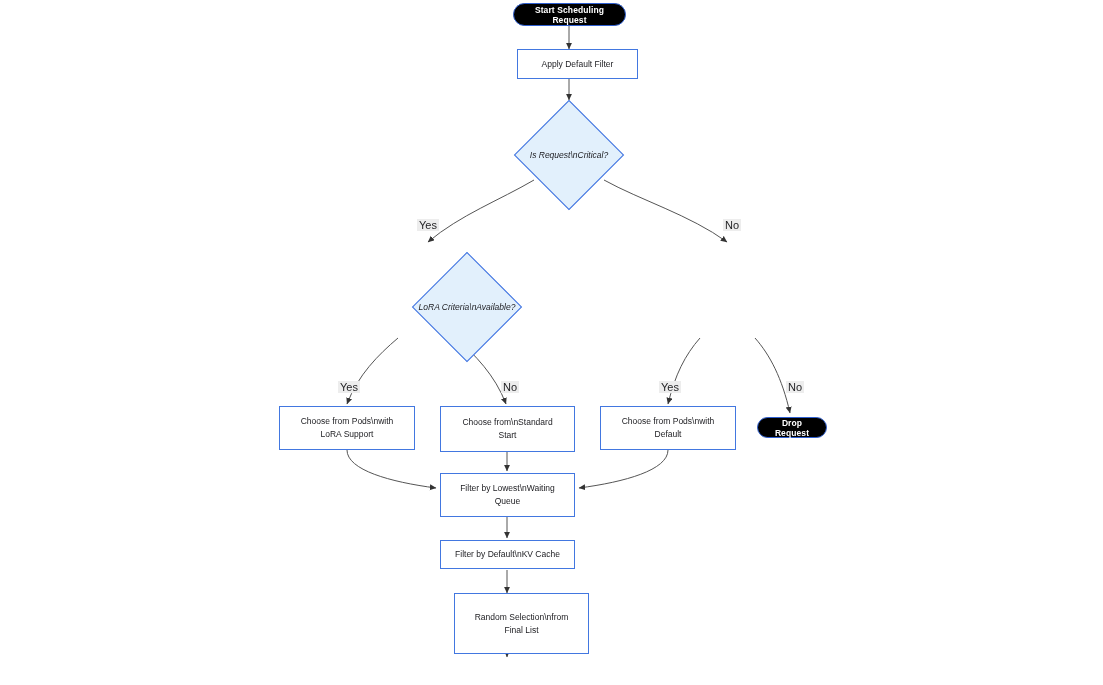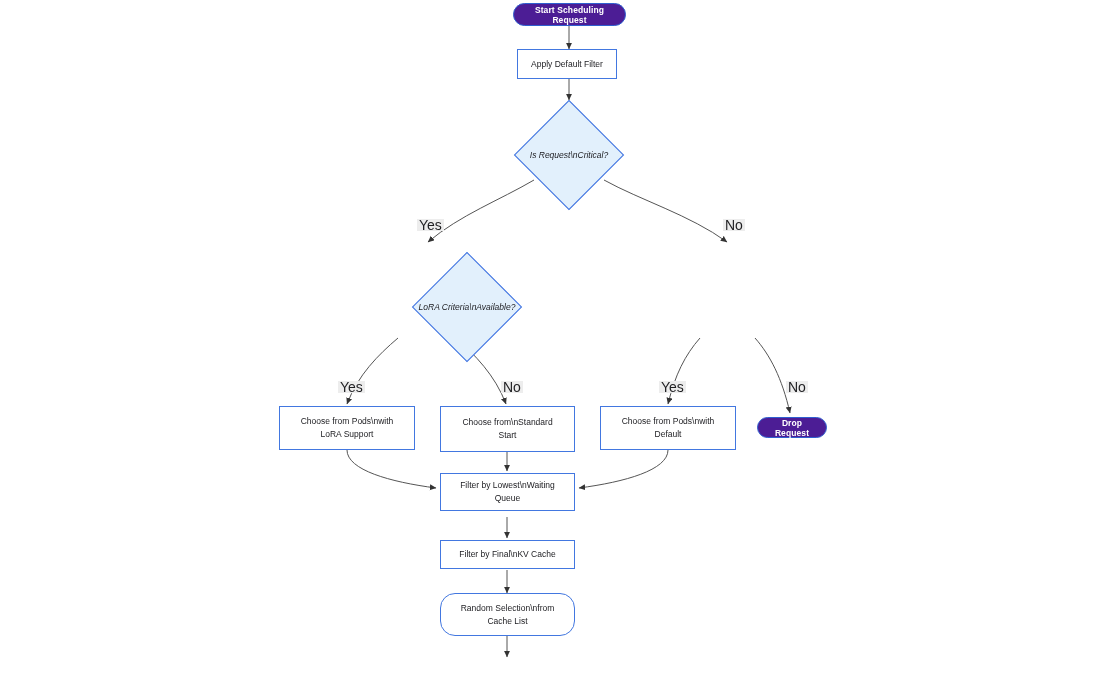--- a/index.html
+++ b/index.html
@@ -30,21 +30,21 @@
   .node {
     position: absolute;
     box-sizing: border-box;
     display: flex;
     align-items: center;
     justify-content: center;
     text-align: center;
   }
   
   .terminal {
-    background: #4c1d95;
+    background: #000000;
     border: 1px solid #2f5fd0;
     border-radius: 100px;
     color: #ffffff;
     font-size: 8.5px;
     font-weight: bold;
     letter-spacing: 0.1px;
     padding: 0 10px;
   }
   
   .process {
@@ -77,21 +77,21 @@
     position: relative;
     z-index: 2;
     font-size: 8.5px;
     color: #1b1b1f;
     white-space: nowrap;
     line-height: 11px;
     font-style: italic;
   }
   .edge-label {
     position: absolute;
-    font-size: 14px;
+    font-size: 11px;
     color: #1f1f22;
     background: #ededed;
     padding: 1px 2px;
     line-height: 10px;
     white-space: nowrap;
   }
   .nodetext {
     display: block;
     white-space: pre-line;
   }
@@ -136,21 +136,21 @@
       <path d="M507,570 L507,593"></path>
 
       <path d="M507,636 L507,657"></path>
     </g>
   </svg>
 
   <div class="node terminal" style="left:513px; top:3px; width:113px; height:23px;">
     <span class="nodetext">Start Scheduling Request</span>
   </div>
 
-  <div class="node process" style="left:517px; top:49px; width:100px; height:30px;">
+  <div class="node process" style="left:517px; top:49px; width:121px; height:30px;">
     <span class="nodetext">Apply Default Filter</span>
   </div>
 
   <div class="node decision" style="left:514px; top:100px; width:110px; height:110px;">
     <div class="dia-shape"></div>
     <span class="dia-label">Is Request\nCritical?</span>
   </div>
 
   <div class="node decision" style="left:372px; top:252px; width:110px; height:110px;margin-left:40px;">
     <div class="dia-shape"></div>
@@ -170,32 +170,32 @@
 
   <div class="node process" style="left:600px; top:406px; width:136px; height:44px; flex-direction:column;">
     <span class="nodetext">Choose from Pods\nwith</span>
     <span class="nodetext">Default</span>
   </div>
 
   <div class="node terminal" style="left:757px; top:417px; width:70px; height:21px;justify-content:flex-end;">
     <span class="nodetext">Drop Request</span>
   </div>
 
-  <div class="node process" style="left:440px; top:473px; width:135px; height:38px; flex-direction:column;">
+  <div class="node process" style="left:440px; top:473px; width:135px; height:44px; flex-direction:column;">
     <span class="nodetext">Filter by Lowest\nWaiting</span>
     <span class="nodetext">Queue</span>
   </div>
 
   <div class="node process" style="left:440px; top:540px; width:135px; height:29px;">
-    <span class="nodetext">Filter by Final\nKV Cache</span>
-  </div>
-
-  <div class="node process" style="left:440px; top:593px; width:135px; height:43px; flex-direction:column;border-radius:15px;">
+    <span class="nodetext">Filter by Default\nKV Cache</span>
+  </div>
+
+  <div class="node process" style="left:454px; top:593px; width:135px; height:61px; flex-direction:column;">
     <span class="nodetext">Random Selection\nfrom</span>
-    <span class="nodetext">Cache List</span>
+    <span class="nodetext">Final List</span>
   </div>
 
   <div class="node terminal" style="left:493px; top:659px; width:29px; height:21px;margin-top:28px;">
     <span class="nodetext">End</span>
   </div>
 
   <div class="edge-label" style="left:417px; top:219px;">Yes</div>
   <div class="edge-label" style="left:723px; top:219px;">No</div>
 
   <div class="edge-label" style="left:338px; top:381px;">Yes</div>

